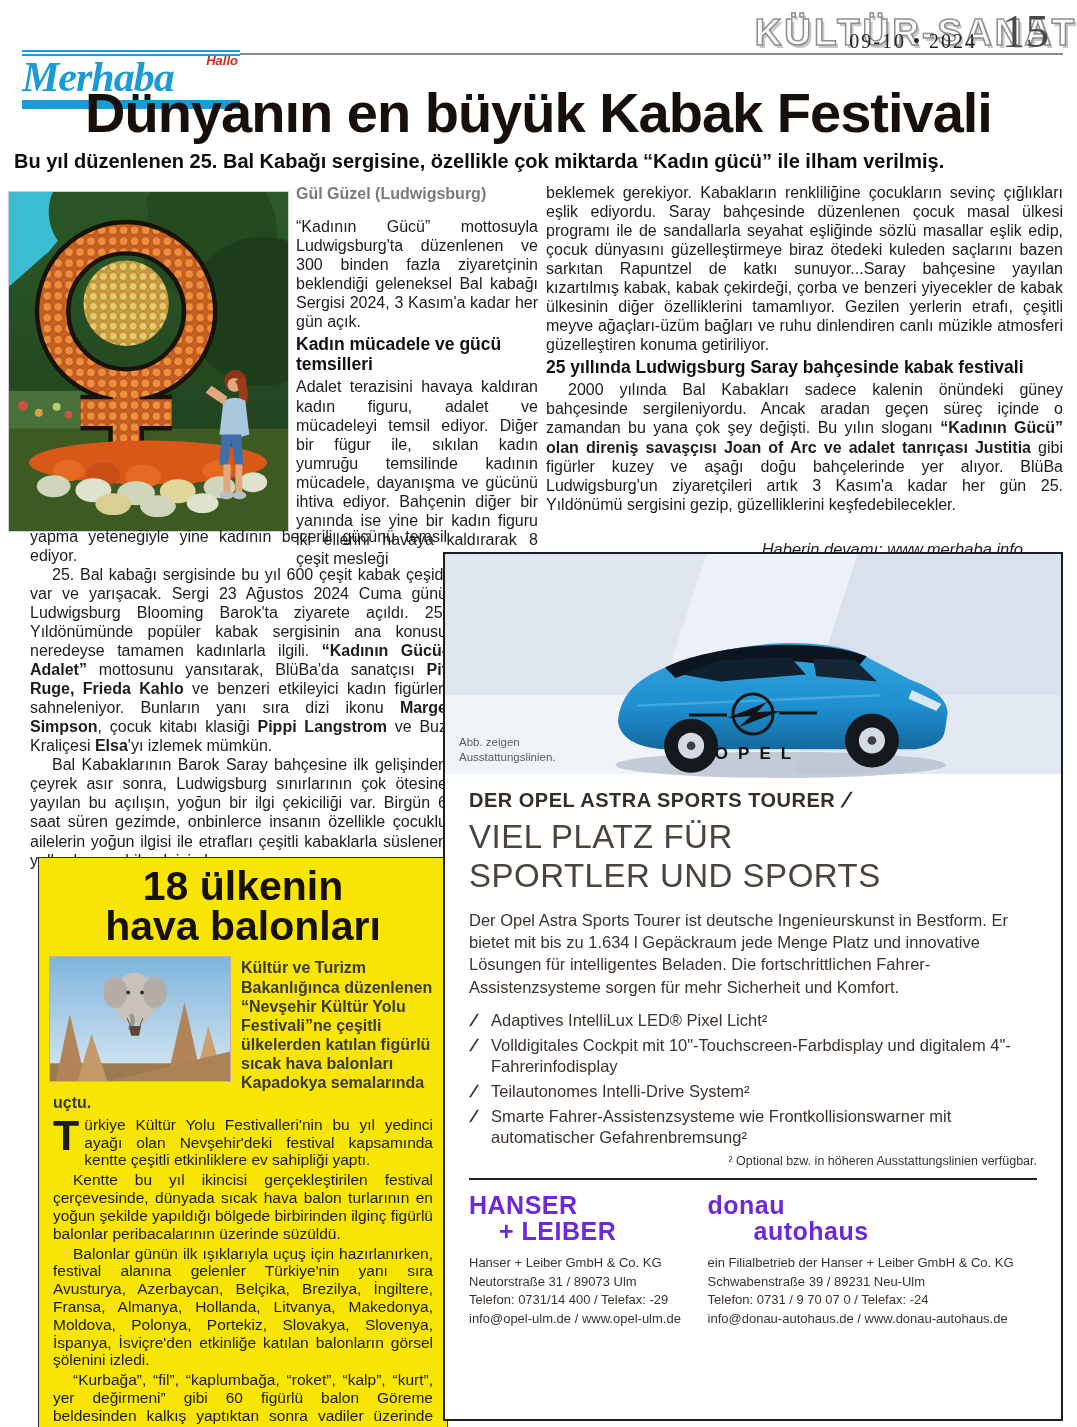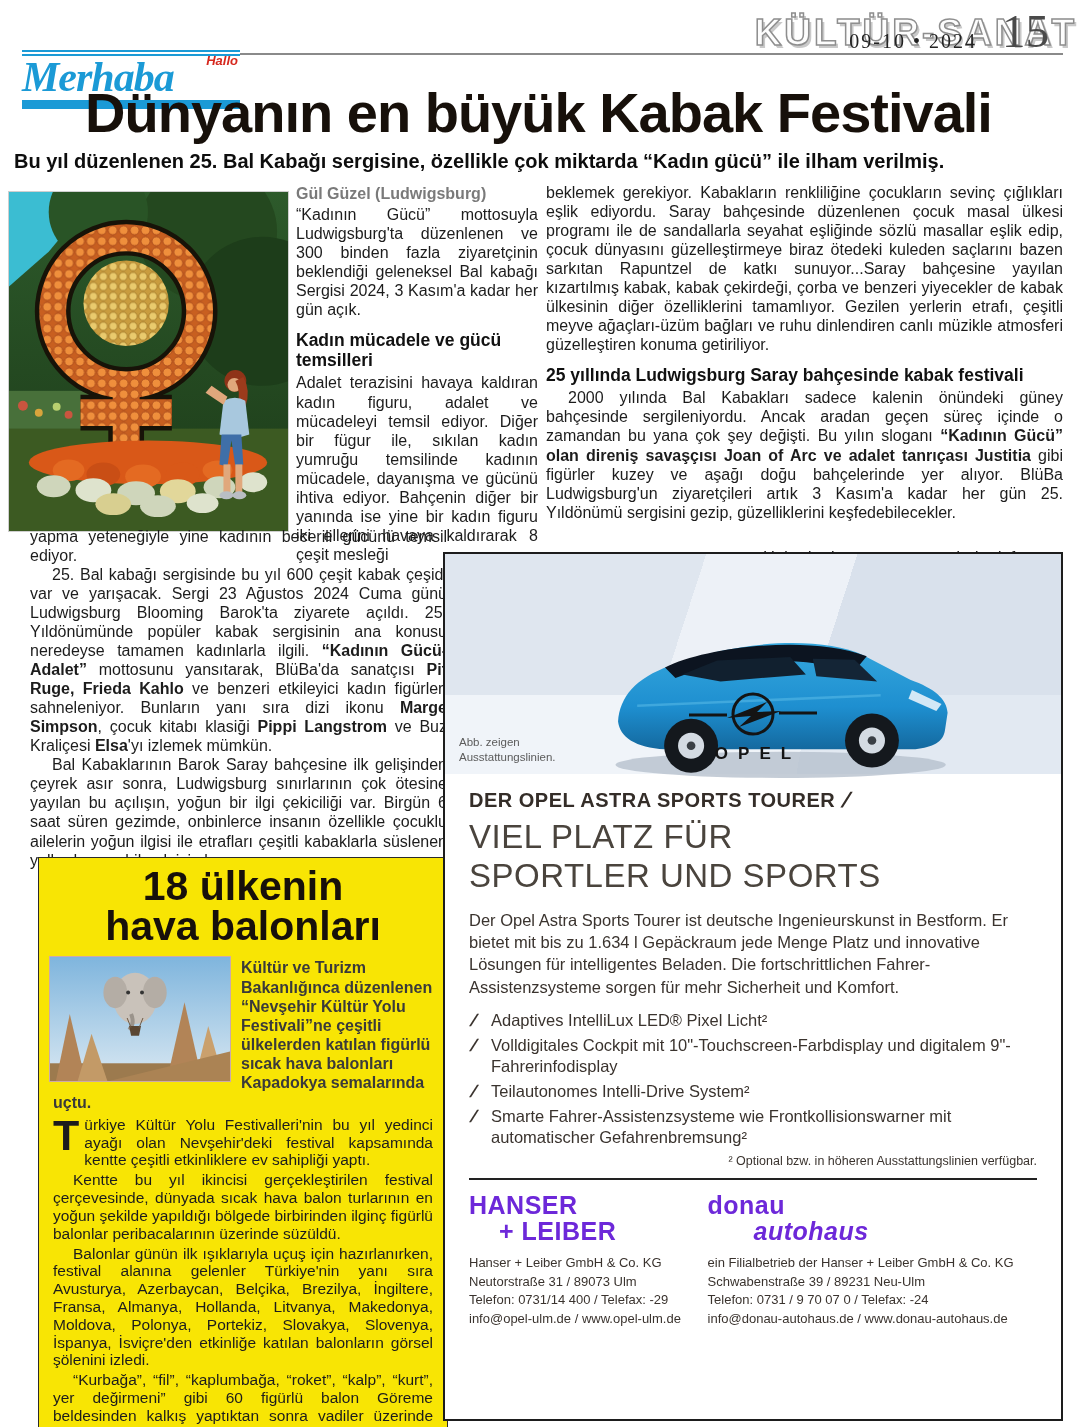--- a/index.html
+++ b/index.html
@@ -28,24 +28,24 @@
     font-size:56px; font-weight:900; letter-spacing:-1px; color:#17100a; }
   .subheadline { position:absolute; left:14px; right:14px; top:150px; text-align:left;
     font-size:20px; font-weight:800; color:#0d0d0d; }
 
   
   .photo-main { position:absolute; left:8px; top:191px; width:281px; height:341px;
     border:1px solid #cfcfcf; }
   .col-mid { position:absolute; left:296px; top:184px; width:242px; }
   .col-right { position:absolute; left:546px; top:183px; width:517px; }
   .below-photo { position:absolute; left:30px; top:527px; width:417px; }
-  .byline { font-weight:bold; color:#7a7a7a; font-size:16.5px; margin-bottom:2px; }
+  .byline { font-weight:bold; color:#7a7a7a; font-size:16.5px; margin-bottom:14px; }
   .art p { font-size:16px; line-height:1.19; text-align:justify; }
   .art p.ind { text-indent:22px; }
-  .art h3 { font-size:17.5px; font-weight:bold; color:#111; margin:11px 0 3px 0; line-height:1.15; }
+  .art h3 { font-size:17.5px; font-weight:bold; color:#111; margin:3px 0 3px 0; line-height:1.15; }
   .art .b { font-weight:bold; }
   .art .it, .more-link { font-style:italic; }
   .more-link { display:block; text-align:right; font-size:16.5px; margin-top:26px; padding-right:40px; }
 
   
   .balloon-box { position:absolute; left:38px; top:857px; width:410px; height:672px;
     background:#f8e504; border:1px solid #2b2b2b; padding:5px 14px 0 14px; overflow:hidden; }
   .balloon-title { text-align:center; font-weight:900; font-size:41px; line-height:0.98;
     letter-spacing:0; color:#17100a; margin:3px 0 8px 0; }
   .balloon-media { overflow:visible; margin-bottom:4px; min-height:128px; }
@@ -83,21 +83,21 @@
     margin-bottom:4px; }
   .ad-features li .slash { position:absolute; left:2px; top:0; font-size:17px; }
   .ad-footnote { text-align:right; font-size:12.5px; margin-top:6px; }
   .ad-divider { border-top:2px solid #222; margin-top:10px; }
   .dealers { display:flex; margin-top:12px; }
   .dealer { flex:0 0 42%; }
   .dealer.d2 { flex:0 0 58%; }
   .dealer-logo { font-weight:900; font-size:25px; line-height:1.05; color:#6d28d9; letter-spacing:0.5px; }
   .dealer.d1 .dealer-logo .l2 { padding-left:30px; }
   .dealer.d2 .dealer-logo { font-weight:800; }
-  .dealer.d2 .dealer-logo .l2 { padding-left:46px;font-style:italic; }
+  .dealer.d2 .dealer-logo .l2 { padding-left:46px; }
   .dealer-lines { margin-top:10px; font-size:13px; line-height:1.42; color:#3a332e; }
 </style>
 </head>
 <body>
 
 <div id="page">
 
   <div class="masthead">
     <div class="rule"></div>
     <div class="rule"></div>
@@ -304,21 +304,21 @@
       <div class="ad-kicker">
         <span>DER OPEL ASTRA SPORTS TOURER</span><span class="slash">/</span>
       </div>
       <div class="ad-headline">
         <span>VIEL PLATZ FÜR</span><br>
         <span>SPORTLER UND SPORTS</span>
       </div>
       <p class="ad-text">Der Opel Astra Sports Tourer ist deutsche Ingenieurskunst in Bestform. Er bietet mit bis zu 1.634 l Gepäckraum jede Menge Platz und innovative Lösungen für intelligentes Beladen. Die fortschrittlichen Fahrer-Assistenzsysteme sorgen für mehr Sicherheit und Komfort.</p>
       <ul class="ad-features">
           <li><span class="slash">/</span><span>Adaptives IntelliLux LED® Pixel Licht²</span></li>
-          <li><span class="slash">/</span><span>Volldigitales Cockpit mit 10"-Touchscreen-Farbdisplay und digitalem 9"-Fahrerinfodisplay</span></li>
+          <li><span class="slash">/</span><span>Volldigitales Cockpit mit 10"-Touchscreen-Farbdisplay und digitalem 4"-Fahrerinfodisplay</span></li>
           <li><span class="slash">/</span><span>Teilautonomes Intelli-Drive System²</span></li>
           <li><span class="slash">/</span><span>Smarte Fahrer-Assistenzsysteme wie Frontkollisionswarner mit automatischer Gefahrenbremsung²</span></li>
         </ul>
       <div class="ad-footnote">² Optional bzw. in höheren Ausstattungslinien verfügbar.</div>
       <div class="ad-divider"></div>
       <div class="dealers">
         <div class="dealer d1">
           <div class="dealer-logo">
             <div>HANSER</div>
             <div class="l2">+ LEIBER</div>

